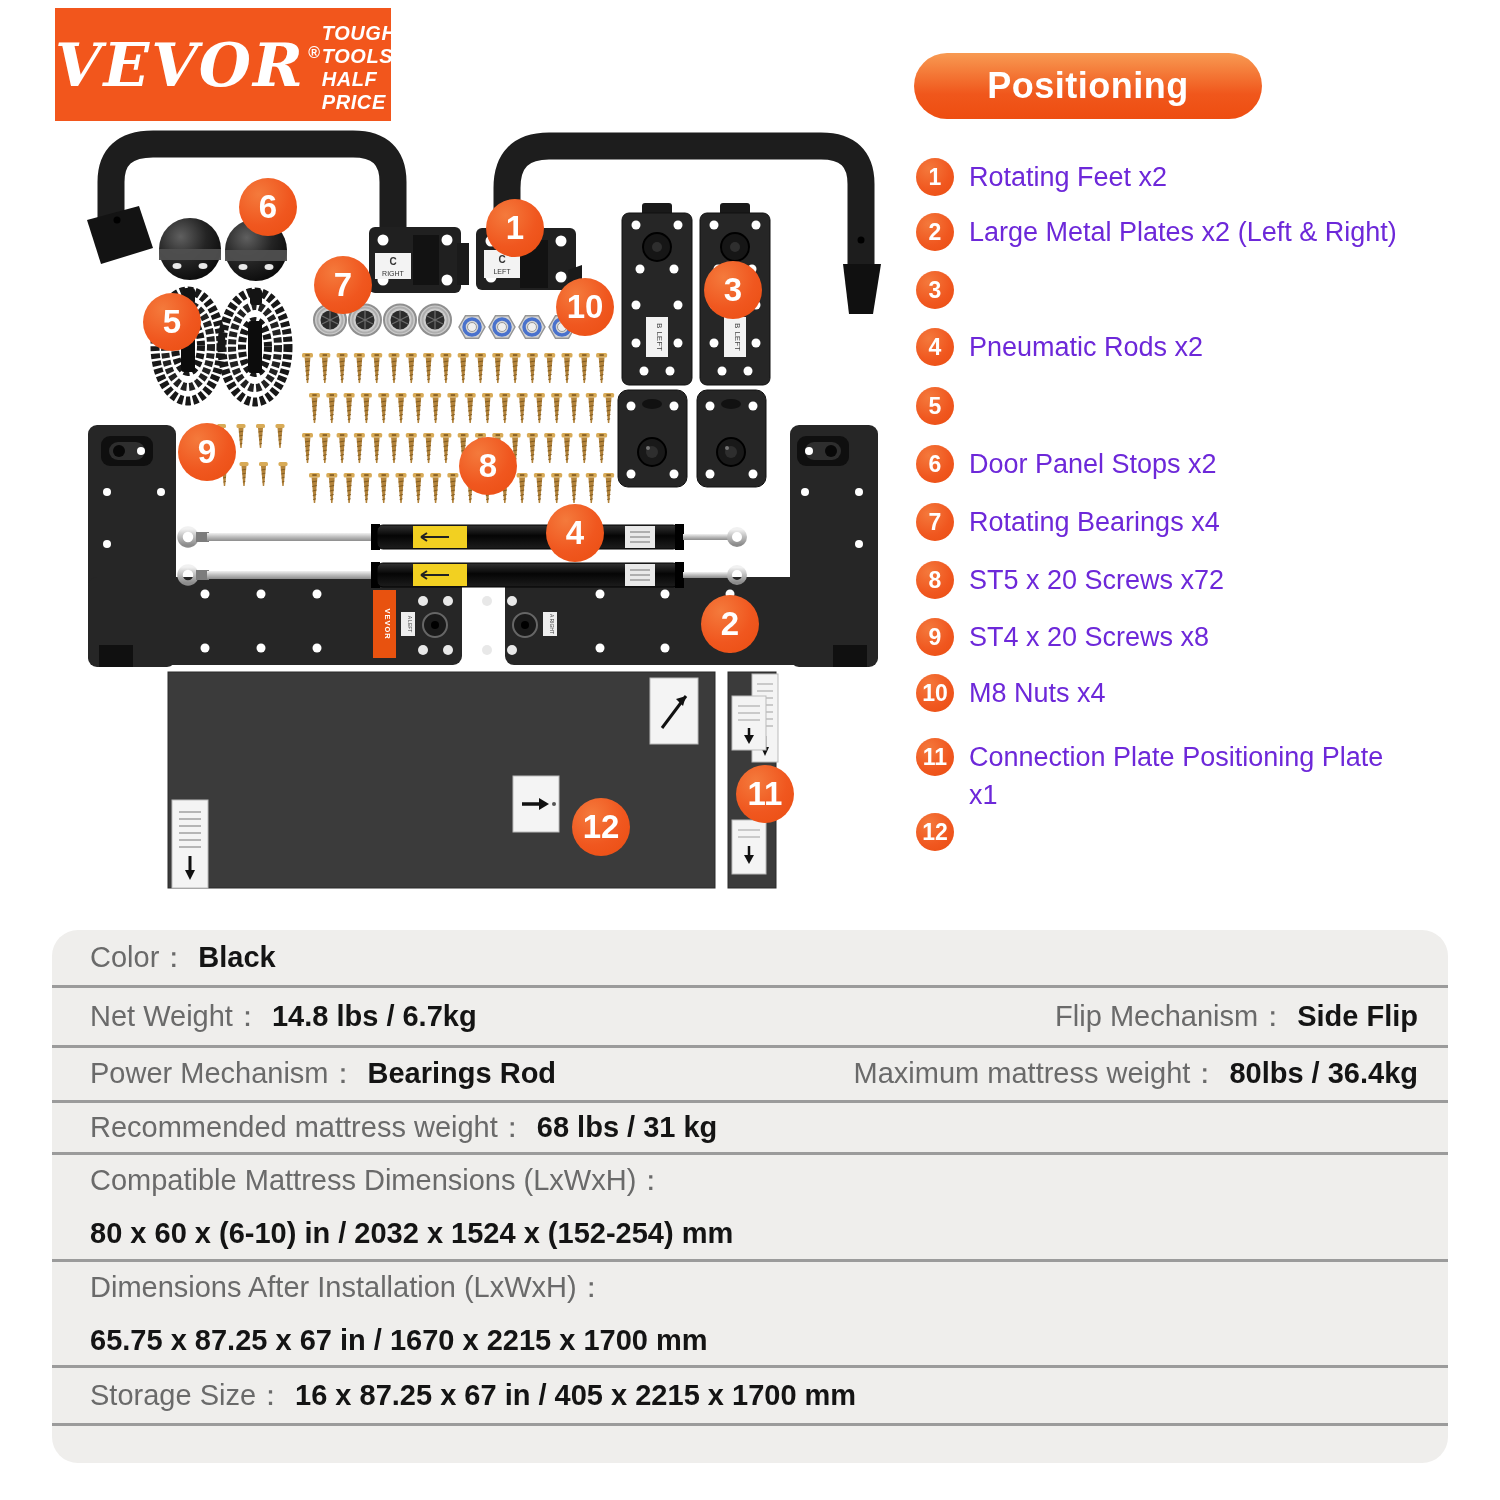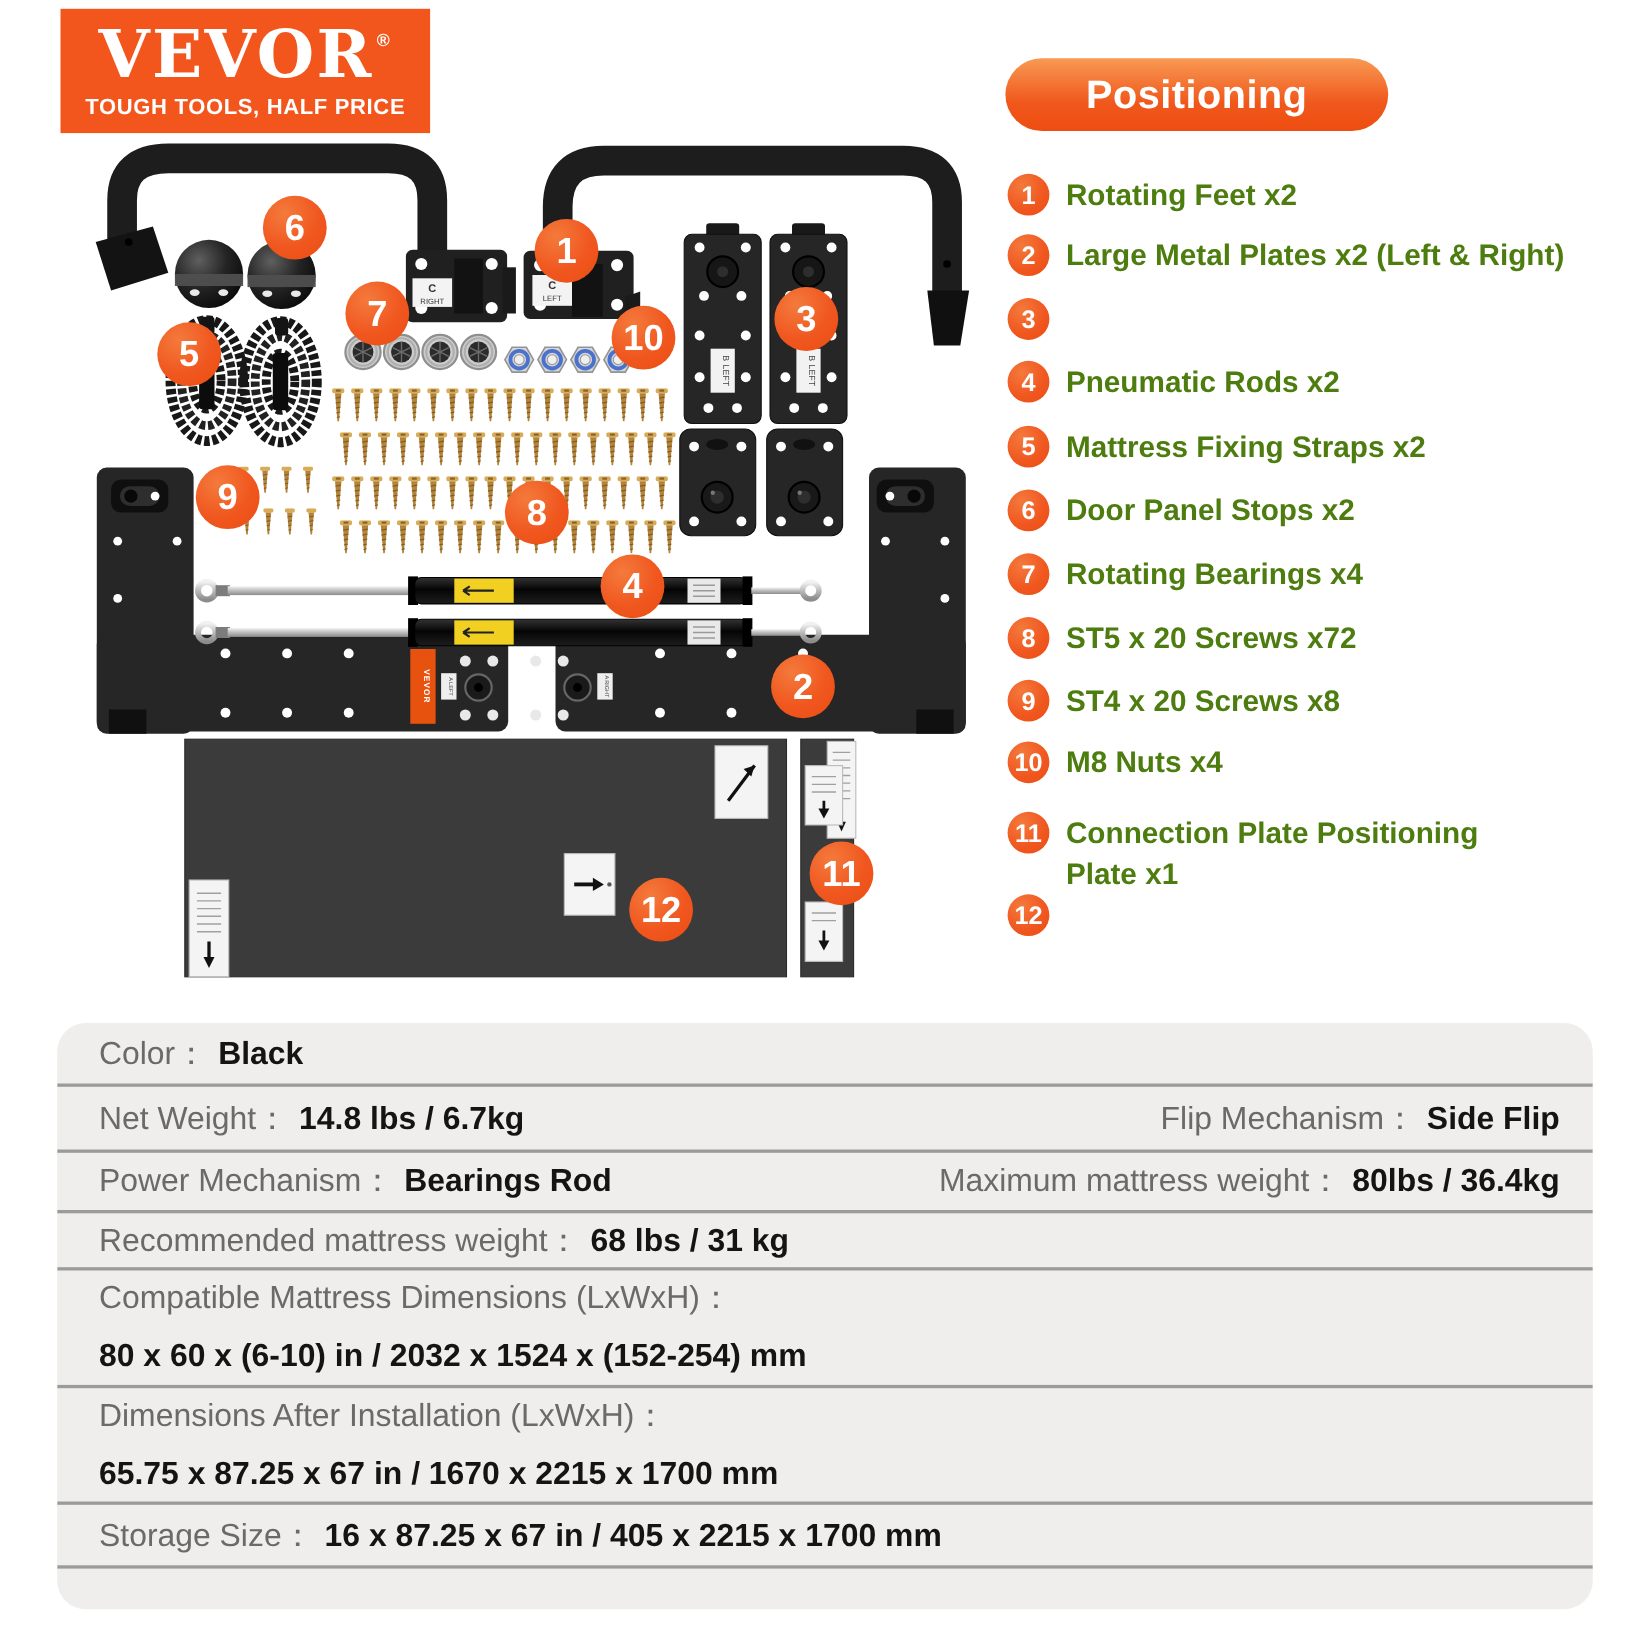--- a/index.html
+++ b/index.html
@@ -1,42 +1,42 @@
 <!DOCTYPE html>
 <html><head>
 <meta charset="utf-8">
 <style>
   html,body{margin:0;padding:0;background:#ffffff;}
   .page{position:relative;width:1500px;height:1500px;background:#ffffff;overflow:hidden;
         font-family:"Liberation Sans",sans-serif;color:#141414;}
 
   
   .logo{position:absolute;left:55px;top:8px;width:336px;height:113px;background:#f2561c;
-        display:flex;flex-direction:column;align-items:center;justify-content:center;color:#fff;}
+        display:flex;flex-direction:row;align-items:center;justify-content:space-between;color:#fff;font-style:italic;}
   .logo-brand{font-family:"DejaVu Serif",serif;font-weight:bold;font-size:60px;line-height:1;letter-spacing:2px;white-space:nowrap;}
   .logo-reg{font-size:16px;vertical-align:28px;margin-left:3px;font-family:"Liberation Sans",sans-serif;}
   .logo-tag{font-size:20px;font-weight:bold;letter-spacing:.6px;margin-top:7px;}
 
   
   .photo{position:absolute;left:55px;top:120px;width:840px;height:810px;}
   .photo svg{position:absolute;left:0;top:0;}
   .pbadge{position:absolute;width:58px;height:58px;border-radius:50%;
           background:radial-gradient(circle at 34% 28%, #f47a3c 0%, #f0571f 55%, #ea4d11 100%);
           color:#fff;font-weight:bold;font-size:33px;display:flex;align-items:center;justify-content:center;}
 
   
   .accessories{position:absolute;left:900px;top:50px;width:600px;height:860px;}
   .pill{position:absolute;left:14px;top:3px;width:348px;height:66px;border-radius:33px;
         background:linear-gradient(180deg,#f89a52 0%,#f0571c 62%,#ee4d10 100%);
         color:#fff;font-weight:bold;font-size:36px;display:flex;align-items:center;justify-content:center;letter-spacing:.5px;}
   .acc-item{position:absolute;left:16px;display:flex;gap:15px;align-items:flex-start;}
   .acc-badge{flex:0 0 auto;width:38px;height:38px;border-radius:50%;
              background:radial-gradient(circle at 34% 28%, #f4793c 0%, #f0571f 58%, #ea4d11 100%);
              color:#fff;font-weight:bold;font-size:23px;display:flex;align-items:center;justify-content:center;}
-  .acc-text{font-size:27px;font-weight:bold;color:#4d7c0f;line-height:38px;}
+  .acc-text{font-size:27px;font-weight:normal;color:#6d28d9;line-height:38px;}
   .acc-item.narrow .acc-text{max-width:440px;}
 
   
   .spec-panel{position:absolute;left:52px;top:930px;width:1396px;height:533px;background:#efeeec;
               border-radius:26px;overflow:hidden;}
   .spec-row{box-sizing:border-box;display:flex;justify-content:space-between;align-items:center;
             padding:0 30px 0 38px;border-bottom:3px solid #9b9b9b;font-size:29px;}
   .spec-row.two-line{flex-direction:column;align-items:stretch;justify-content:center;}
   .spec-cell{white-space:nowrap;}
   .spec-label{color:#6a6a6a;font-weight:normal;}
@@ -516,21 +516,20 @@
     </div>
     <div class="acc-item" style="top:221px">
       <div class="acc-badge">3</div>
     </div>
     <div class="acc-item" style="top:278px">
       <div class="acc-badge">4</div>
       <div class="acc-text">Pneumatic Rods x2</div>
     </div>
     <div class="acc-item" style="top:337px">
       <div class="acc-badge">5</div>
-      <div class="acc-text">Mattress Fixing Straps x2</div>
     </div>
     <div class="acc-item" style="top:395px">
       <div class="acc-badge">6</div>
       <div class="acc-text">Door Panel Stops x2</div>
     </div>
     <div class="acc-item" style="top:453px">
       <div class="acc-badge">7</div>
       <div class="acc-text">Rotating Bearings x4</div>
     </div>
     <div class="acc-item" style="top:511px">

